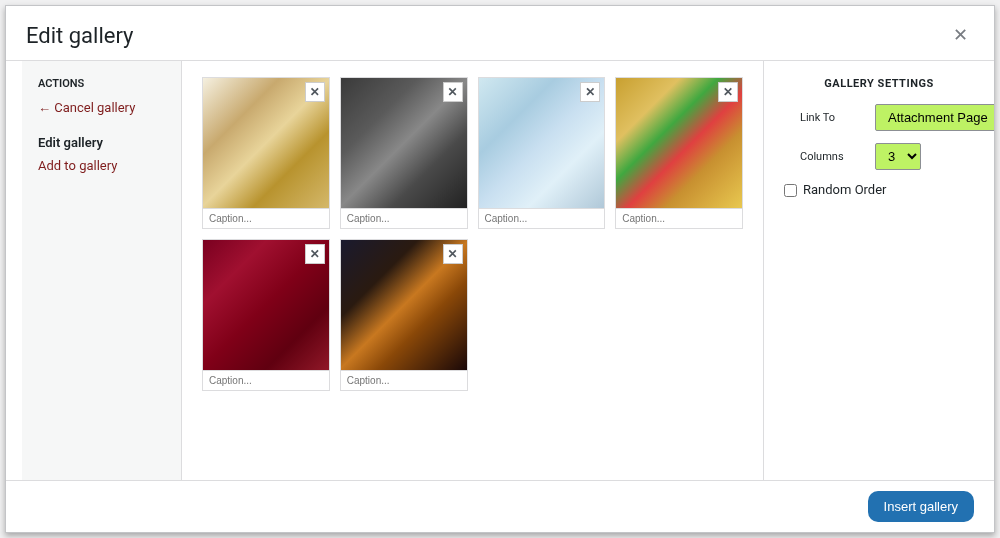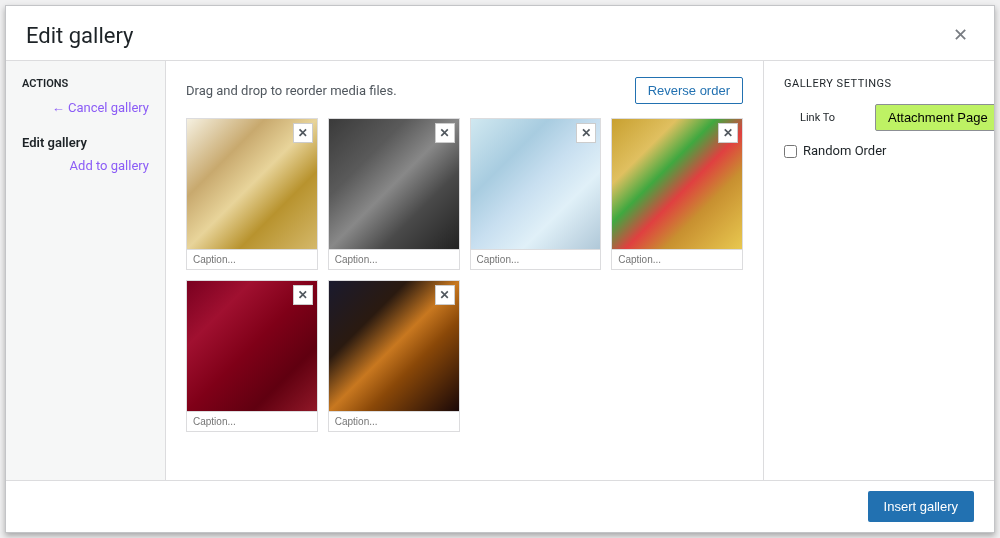--- a/index.html
+++ b/index.html
@@ -41,43 +41,43 @@
       border: none;
       cursor: pointer;
       font-size: 18px;
       color: #787c82;
       padding: 2px 6px;
     }
     .modal-body {
       display: flex;
       flex: 1;
       overflow: hidden;
+      padding-left: 16px;
     }
     .sidebar {
       width: 160px;
       background: #f6f7f7;
       border-right: 1px solid #dcdcde;
       padding: 16px;
       flex-shrink: 0;
     }
     .sidebar-section-title {
       font-size: 11px;
       font-weight: 600;
       color: #1d2327;
       text-transform: uppercase;
       margin-bottom: 10px;
     }
     .sidebar-link {
       display: block;
-      color: #8b5cf6;
+      color: #7f1d1d;
       text-decoration: none;
       margin-bottom: 6px;
       cursor: pointer;
       font-size: 13px;
-      text-align: right;
     }
     .sidebar-section-title2 {
       font-size: 13px;
       font-weight: 600;
       color: #1d2327;
       margin-top: 20px;
       margin-bottom: 8px;
     }
     .main-content {
       flex: 1;
@@ -172,25 +172,26 @@
     .img-yellow-gem-ring {
       background: linear-gradient(135deg, #1a1a2e 0%, #2a1a10 30%, #c87820 50%, #8a4808 65%, #1a0808 100%);
     }
     .settings-panel {
       width: 230px;
       padding: 16px 20px;
       flex-shrink: 0;
     }
     .settings-title {
       font-size: 11px;
-      font-weight: 400;
+      font-weight: 700;
       color: #1d2327;
       text-transform: uppercase;
       letter-spacing: 0.5px;
       margin-bottom: 14px;
+      text-align: center;
     }
     .setting-row {
       display: flex;
       align-items: center;
       margin-bottom: 12px;
     }
     .setting-label {
       font-size: 11px;
       color: #1d2327;
       width: 75px;
@@ -225,21 +226,21 @@
       padding: 10px 20px;
       border-top: 1px solid #dcdcde;
       background: #fff;
     }
     .insert-btn {
       background: #2271b1;
       color: #fff;
       border: none;
       padding: 8px 16px;
       cursor: pointer;
-      border-radius: 2px;
+      border-radius: 10px;
       font-size: 13px;
     }
     .gallery-row2 {
       display: grid;
       grid-template-columns: repeat(4, 1fr);
       gap: 10px;
       margin-top: 10px;
     }
   </style>
 </head>
@@ -254,24 +255,20 @@
   <div class="modal-body">
 
     <div class="sidebar">
       <div class="sidebar-section-title">Actions</div>
       <a class="sidebar-link">← Cancel gallery</a>
       <div class="sidebar-section-title2">Edit gallery</div>
       <a class="sidebar-link">Add to gallery</a>
     </div>
 
     <div class="main-content">
-      <div class="toolbar">
-        <span class="drag-hint">Drag and drop to reorder media files.</span>
-        <button class="reverse-btn">Reverse order</button>
-      </div>
 
       <div class="gallery-grid">
 
         <div class="gallery-item">
           <div class="gallery-image img-gold-rings"></div>
           <button class="remove-btn">✕</button>
           <input class="caption-input" type="text" placeholder="Caption..." style="">
         </div>
         <div class="gallery-item">
           <div class="gallery-image img-silver-ring"></div>
@@ -310,20 +307,34 @@
       <div class="setting-row">
         <span class="setting-label">Link To</span>
         <select class="setting-select">
           <option>Attachment Page</option>
           <option>Media File</option>
           <option>None</option>
           <option>Custom URL</option>
         </select>
       </div>
 
+      <div class="setting-row">
+        <span class="setting-label">Columns</span>
+        <select class="setting-select">
+          <option>1</option>
+          <option>2</option>
+          <option selected="">3</option>
+          <option>4</option>
+          <option>5</option>
+          <option>6</option>
+          <option>7</option>
+          <option>8</option>
+          <option>9</option>
+        </select>
+      </div>
 
       <div class="checkbox-row">
         <input type="checkbox" id="random-order" style="">
         <label class="checkbox-label" for="random-order">Random Order</label>
       </div>
 
     </div>
   </div>
 
   <div class="modal-footer">

